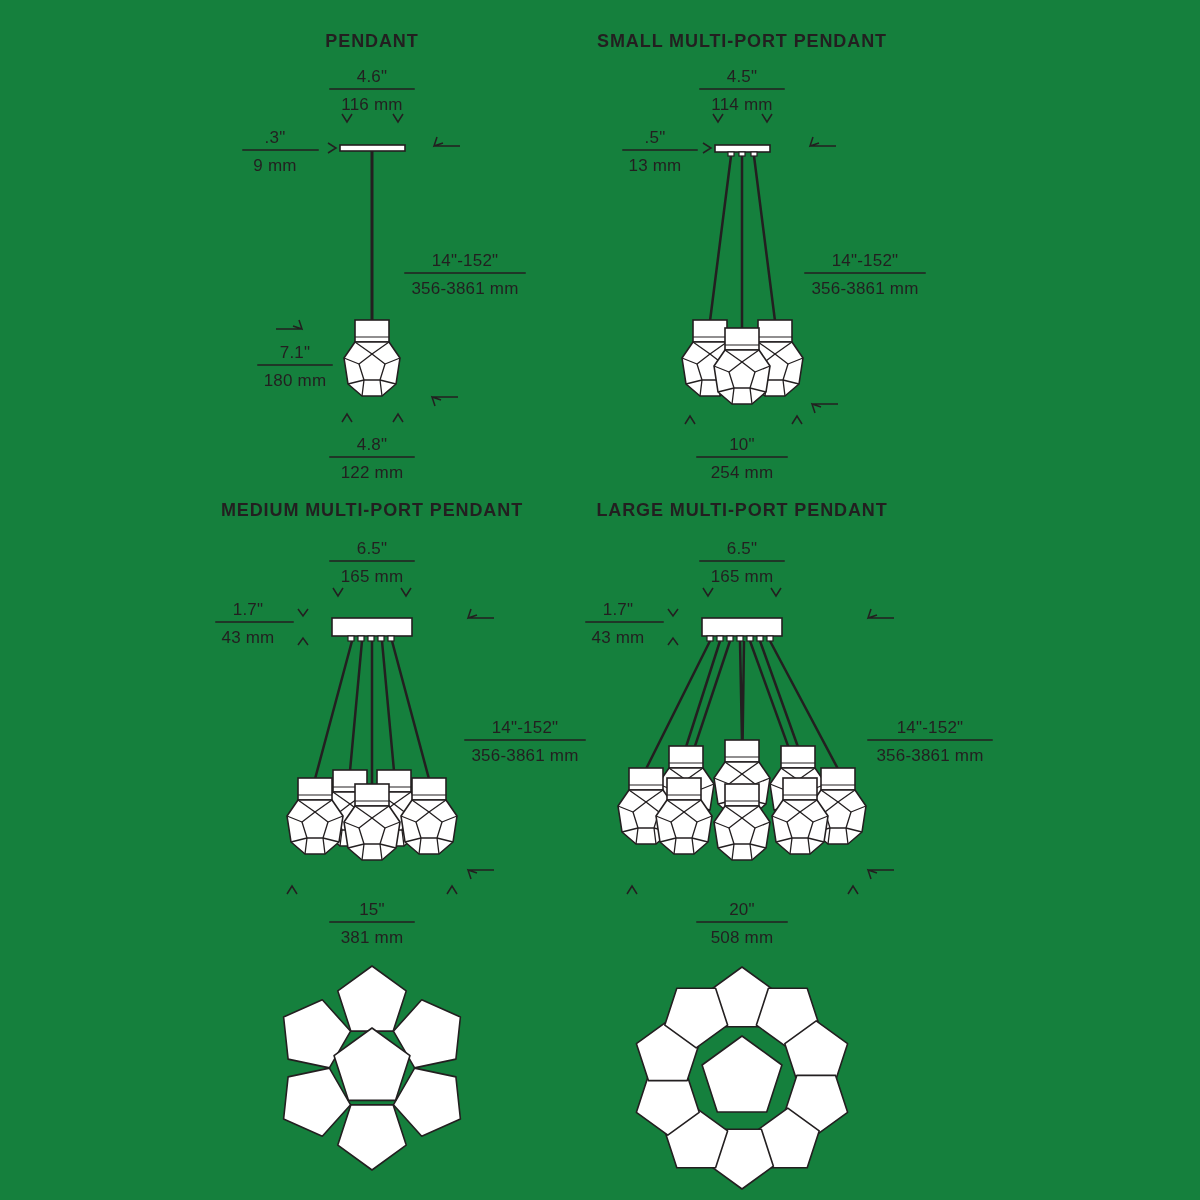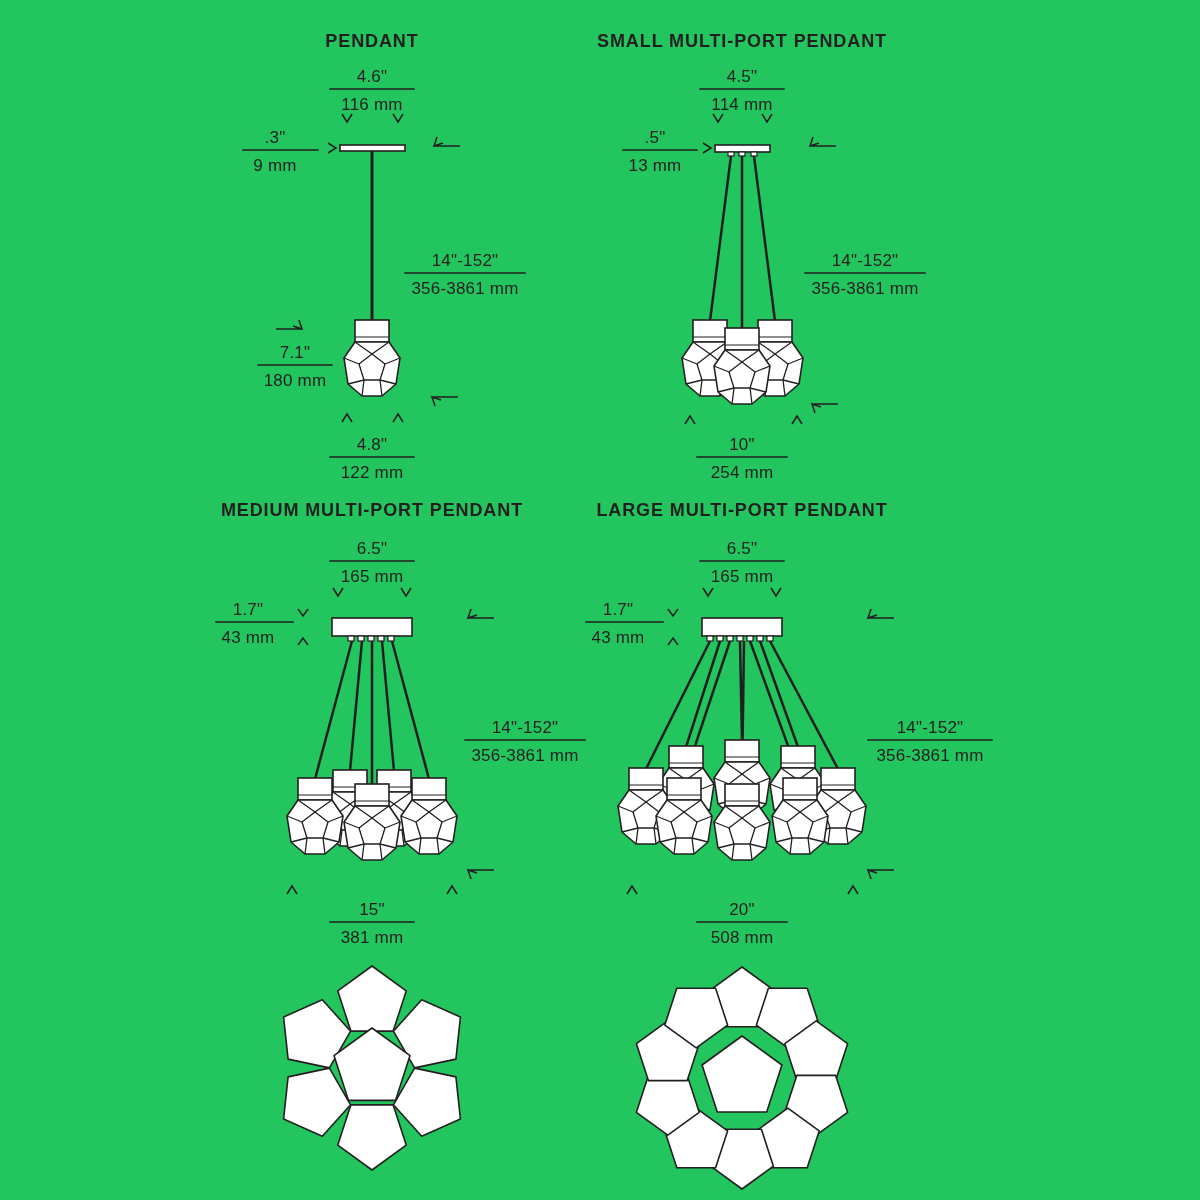--- a/index.html
+++ b/index.html
@@ -1,16 +1,16 @@
 <!DOCTYPE html>
 <html><head>
 <meta charset="utf-8">
 <style>
   html,body{margin:0;padding:0;background:#ffffff;}
-  #stage{position:relative;width:1200px;height:1200px;background:#22c55e;overflow:hidden;}
+  #stage{position:relative;width:1200px;height:1200px;background:#15803d;overflow:hidden;}
   svg{display:block;}
   text{font-family:"Liberation Sans",sans-serif;fill:#231f20;}
   .title{font-size:18px;font-weight:700;letter-spacing:.9px;text-anchor:middle;}
   .dim{font-size:17px;font-weight:500;letter-spacing:.2px;text-anchor:middle;}
   .ln{stroke:#231f20;stroke-width:1.5;fill:none;stroke-linecap:square;}
   .arw{stroke:#231f20;stroke-width:1.5;fill:none;stroke-linejoin:miter;}
   .cord{stroke:#231f20;stroke-width:2.5;fill:none;}
   .stem{stroke:#231f20;stroke-width:3;fill:none;}
   .pent{stroke:#231f20;stroke-width:1.6;fill:#ffffff;stroke-linejoin:round;}
 </style>

